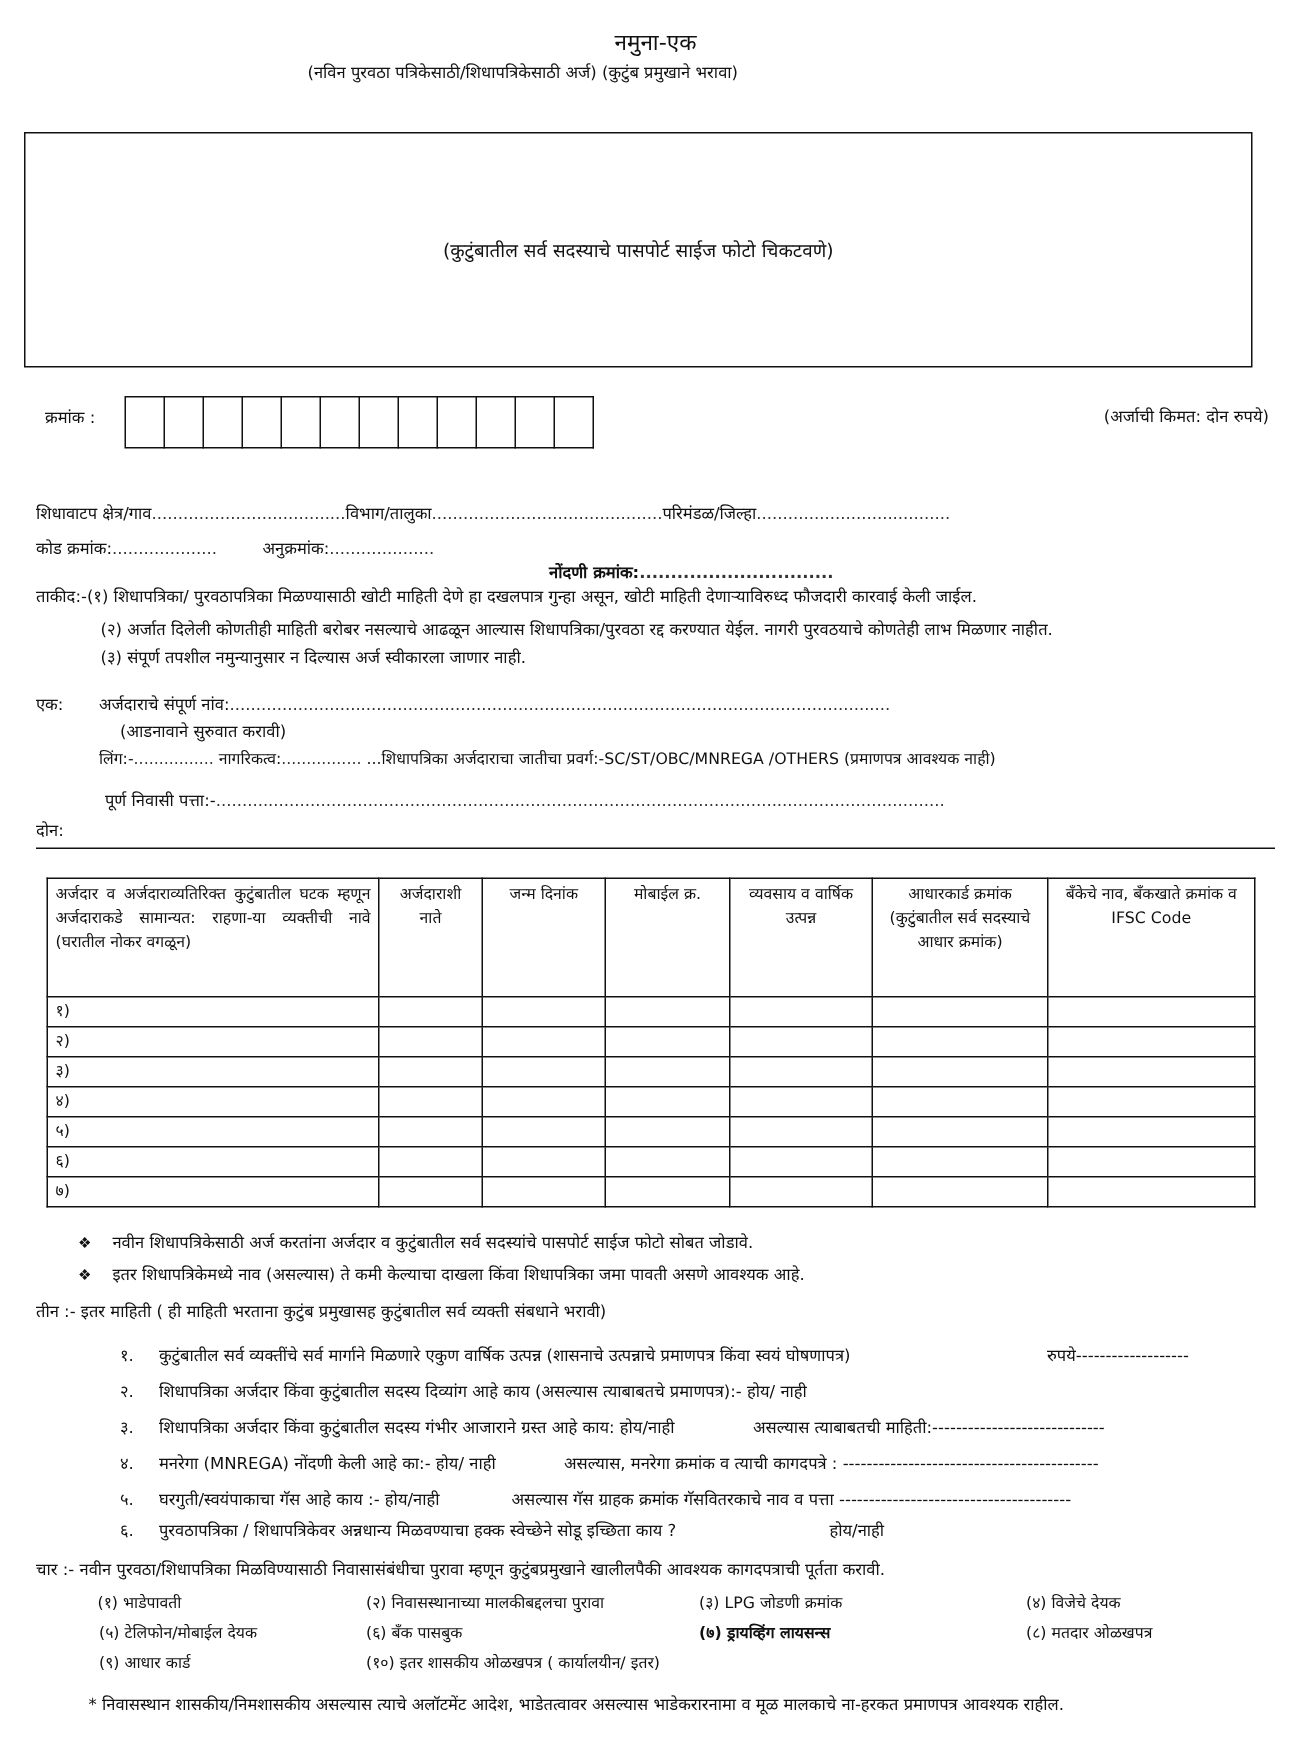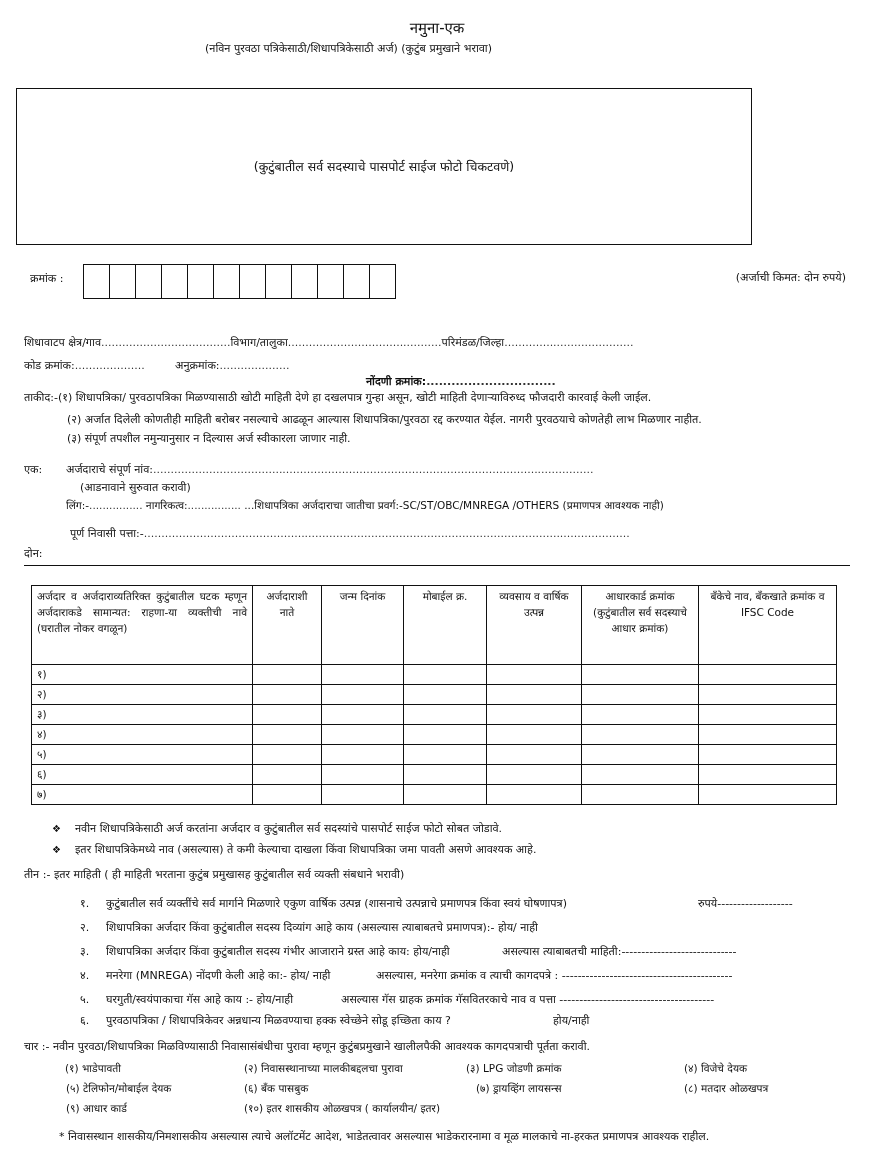--- a/index.html
+++ b/index.html
@@ -4,21 +4,21 @@
 <style>
   html, body { margin: 0; padding: 0; background: #ffffff; }
   body {
     width: 874px; height: 1159px; position: relative; overflow: hidden;
     font-family: "DejaVu Sans", sans-serif; color: #111111; font-size: 11px;
   }
   .abs { position: absolute; white-space: nowrap; }
   .title { left: 0; width: 874px; top: 17px; text-align: center; font-size: 15px; }
   .subtitle { left: 0; width: 697px; top: 40px; text-align: center; font-size: 11px; }
   .photo-box {
-    position: absolute; left: 16px; top: 88px; width: 736px; height: 157px;
+    position: absolute; left: 16px; top: 88px; width: 819px; height: 157px;
     border: 1px solid #111; box-sizing: border-box;
     display: flex; align-items: center; justify-content: center;
   }
   .photo-box span { font-size: 12.5px; }
   .serial-label { left: 30px; top: 270px; font-size: 11px; text-align: right; }
   .serial-boxes { position: absolute; left: 83px; top: 264px; display: flex; border-left: 1px solid #111; }
   .serial-box { width: 26px; height: 35px; border: 1px solid #111; border-left: none; box-sizing: border-box; background: #fff; }
   .price { right: 28px; top: 269px; font-size: 11px; }
   .line { font-size: 11px; }
   .fill { color: #333; }
@@ -208,17 +208,17 @@
     <div class="abs line" style="top: 1012px; left: 553px;">होय/नाही</div>
   </div>
 
 <div class="abs line" style="left:24px; top:1038px;">चार :-  नवीन पुरवठा/शिधापत्रिका मिळविण्यासाठी निवासासंबंधीचा पुरावा म्हणून कुटुंबप्रमुखाने खालीलपैकी  आवश्यक कागदपत्राची पूर्तता करावी.</div>
 <div class="abs doc-item" style="left:65px; top:1061px;">(१) भाडेपावती</div>
 <div class="abs doc-item" style="left:244px; top:1061px;">(२) निवासस्थानाच्या मालकीबद्दलचा पुरावा</div>
 <div class="abs doc-item" style="left:466px; top:1061px;">(३) LPG जोडणी क्रमांक</div>
 <div class="abs doc-item" style="left:684px; top:1061px;">(४) विजेचे देयक</div>
 <div class="abs doc-item" style="left:66px; top:1081px;">(५) टेलिफोन/मोबाईल देयक</div>
 <div class="abs doc-item" style="left:244px; top:1081px;">(६) बँक पासबुक</div>
-<div class="abs doc-item" style="left:476px; top:1081px;">(७) ड्रायव्हिंग लायसन्स</div>
+<div class="abs doc-item" style="left:466px; top:1081px;font-weight:bold;">(७) ड्रायव्हिंग लायसन्स</div>
 <div class="abs doc-item" style="left:684px; top:1081px;">(८) मतदार ओळखपत्र</div>
 <div class="abs doc-item" style="left:66px; top:1101px;">(९) आधार कार्ड</div>
 <div class="abs doc-item" style="left:244px; top:1101px;">(१०) इतर शासकीय ओळखपत्र ( कार्यालयीन/ इतर)</div>
 <div class="abs line" style="left:59px; top:1128px;">* निवासस्थान शासकीय/निमशासकीय असल्यास त्याचे अलॉटमेंट आदेश, भाडेतत्वावर असल्यास भाडेकरारनामा व मूळ मालकाचे ना-हरकत प्रमाणपत्र आवश्यक राहील.</div>
 
 </body></html>

